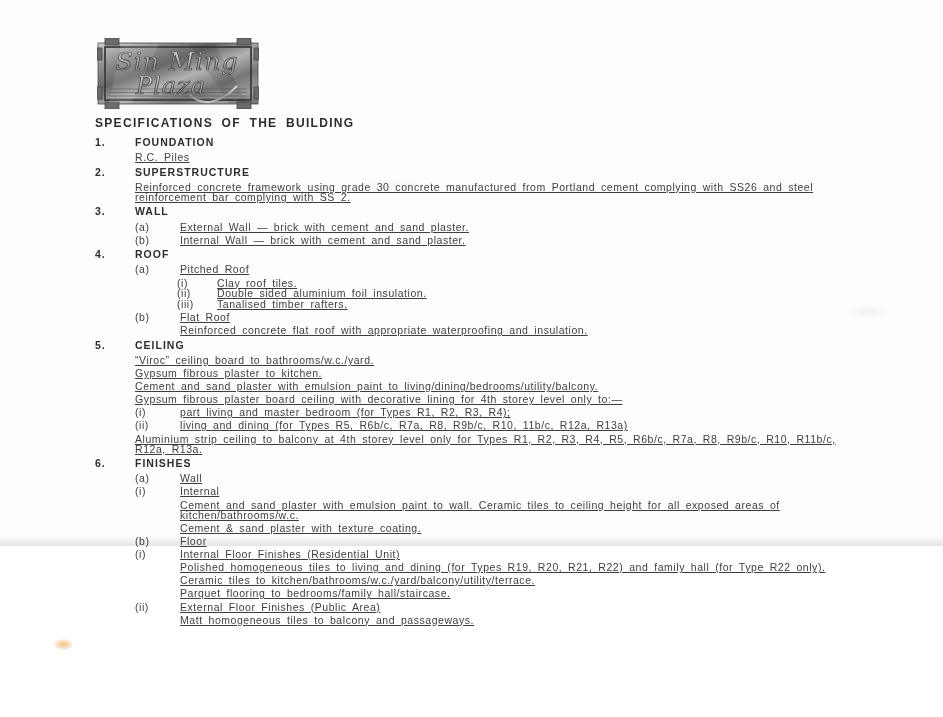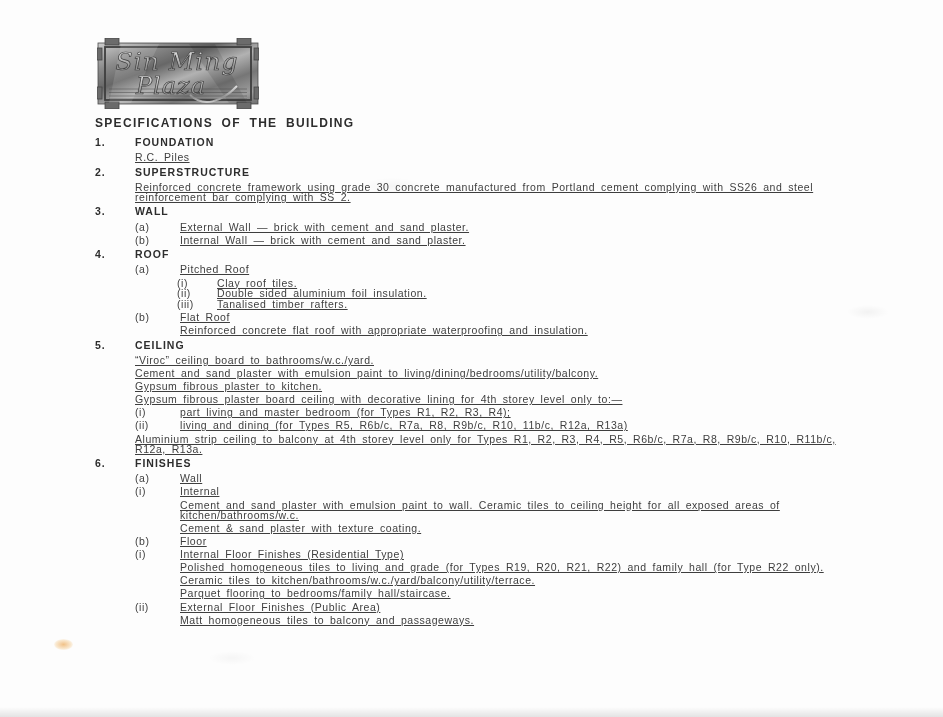--- a/index.html
+++ b/index.html
@@ -7,21 +7,21 @@
     --heading:#2d2d2d;
     --page_background:#fdfdfd;
   }
   html,body{margin:0;padding:0;}
   body{
     width:943px;height:717px;overflow:hidden;
     font-family:"Liberation Sans", sans-serif;
     background:#ffffff;
   }
   .page{
-    position:relative;width:943px;height:717px;
+    position:relative;width:943px;height:546px;
     background:
       radial-gradient(ellipse 42px 12px at 392px 186px, rgba(0,0,0,0.035), transparent 70%),
       radial-gradient(ellipse 30px 10px at 868px 312px, rgba(0,0,0,0.045), transparent 70%),
       radial-gradient(ellipse 34px 10px at 232px 658px, rgba(0,0,0,0.03), transparent 70%),
       linear-gradient(var(--page_background), var(--page_background));
   }
   .bottom-edge{
     position:absolute;left:0;bottom:0;width:943px;height:10px;
     background:linear-gradient(rgba(0,0,0,0), rgba(0,0,0,0.10));
   }
@@ -157,24 +157,24 @@
         <span class="txt">Reinforced concrete flat roof with appropriate waterproofing and insulation.</span>
       </div>
       <div class="row sec">
         <span class="num">5.</span>
         <span class="ttl">CEILING</span>
       </div>
       <div class="row p ind1">
         <span class="txt">“Viroc” ceiling board to bathrooms/w.c./yard.</span>
       </div>
       <div class="row p ind1">
+        <span class="txt">Gypsum fibrous plaster to kitchen.</span>
+      </div>
+      <div class="row p ind1">
         <span class="txt">Cement and sand plaster with emulsion paint to living/dining/bedrooms/utility/balcony.</span>
-      </div>
-      <div class="row p ind1">
-        <span class="txt">Gypsum fibrous plaster to kitchen.</span>
       </div>
       <div class="row p ind1">
         <span class="txt">Gypsum fibrous plaster board ceiling with decorative lining for 4th storey level only to:—</span>
       </div>
       <div class="row li ind1">
         <span class="lbl">(i)</span>
         <span class="txt">part living and master bedroom (for Types R1, R2, R3, R4);</span>
       </div>
       <div class="row li ind1">
         <span class="lbl">(ii)</span>
@@ -200,24 +200,24 @@
       </div>
       <div class="row p ind2">
         <span class="txt">Cement &amp; sand plaster with texture coating.</span>
       </div>
       <div class="row li ind1">
         <span class="lbl">(b)</span>
         <span class="txt">Floor</span>
       </div>
       <div class="row li ind1">
         <span class="lbl">(i)</span>
-        <span class="txt">Internal Floor Finishes (Residential Type)</span>
-      </div>
-      <div class="row p ind2">
-        <span class="txt">Polished homogeneous tiles to living and grade (for Types R19, R20, R21, R22) and family hall (for Type R22 only).</span>
+        <span class="txt">Internal Floor Finishes (Residential Unit)</span>
+      </div>
+      <div class="row p ind2">
+        <span class="txt">Polished homogeneous tiles to living and dining (for Types R19, R20, R21, R22) and family hall (for Type R22 only).</span>
       </div>
       <div class="row p ind2">
         <span class="txt">Ceramic tiles to kitchen/bathrooms/w.c./yard/balcony/utility/terrace.</span>
       </div>
       <div class="row p ind2">
         <span class="txt">Parquet flooring to bedrooms/family hall/staircase.</span>
       </div>
       <div class="row li ind1">
         <span class="lbl">(ii)</span>
         <span class="txt">External Floor Finishes (Public Area)</span>

